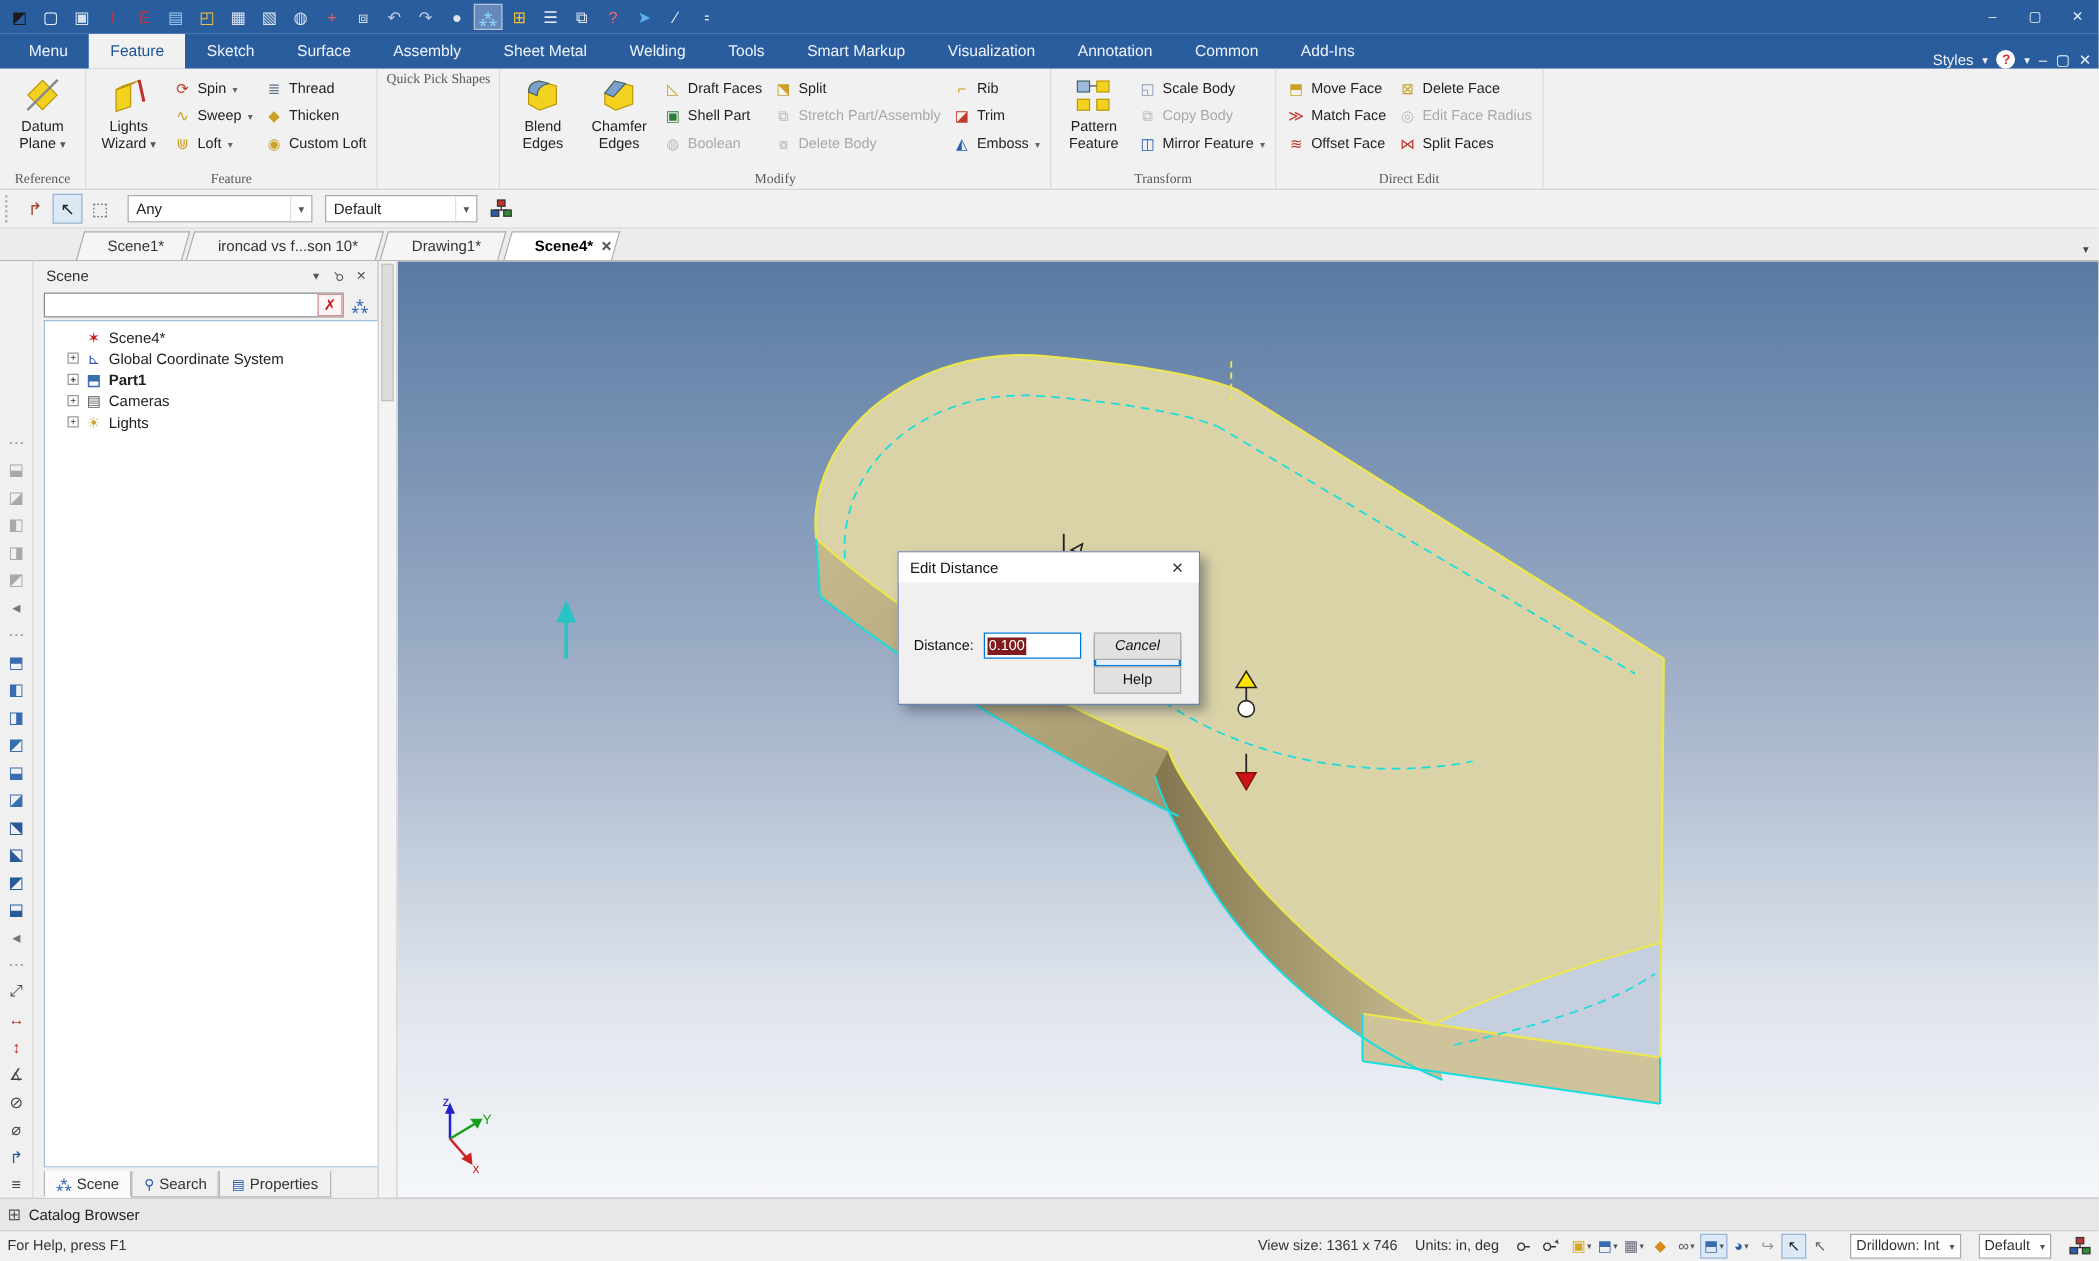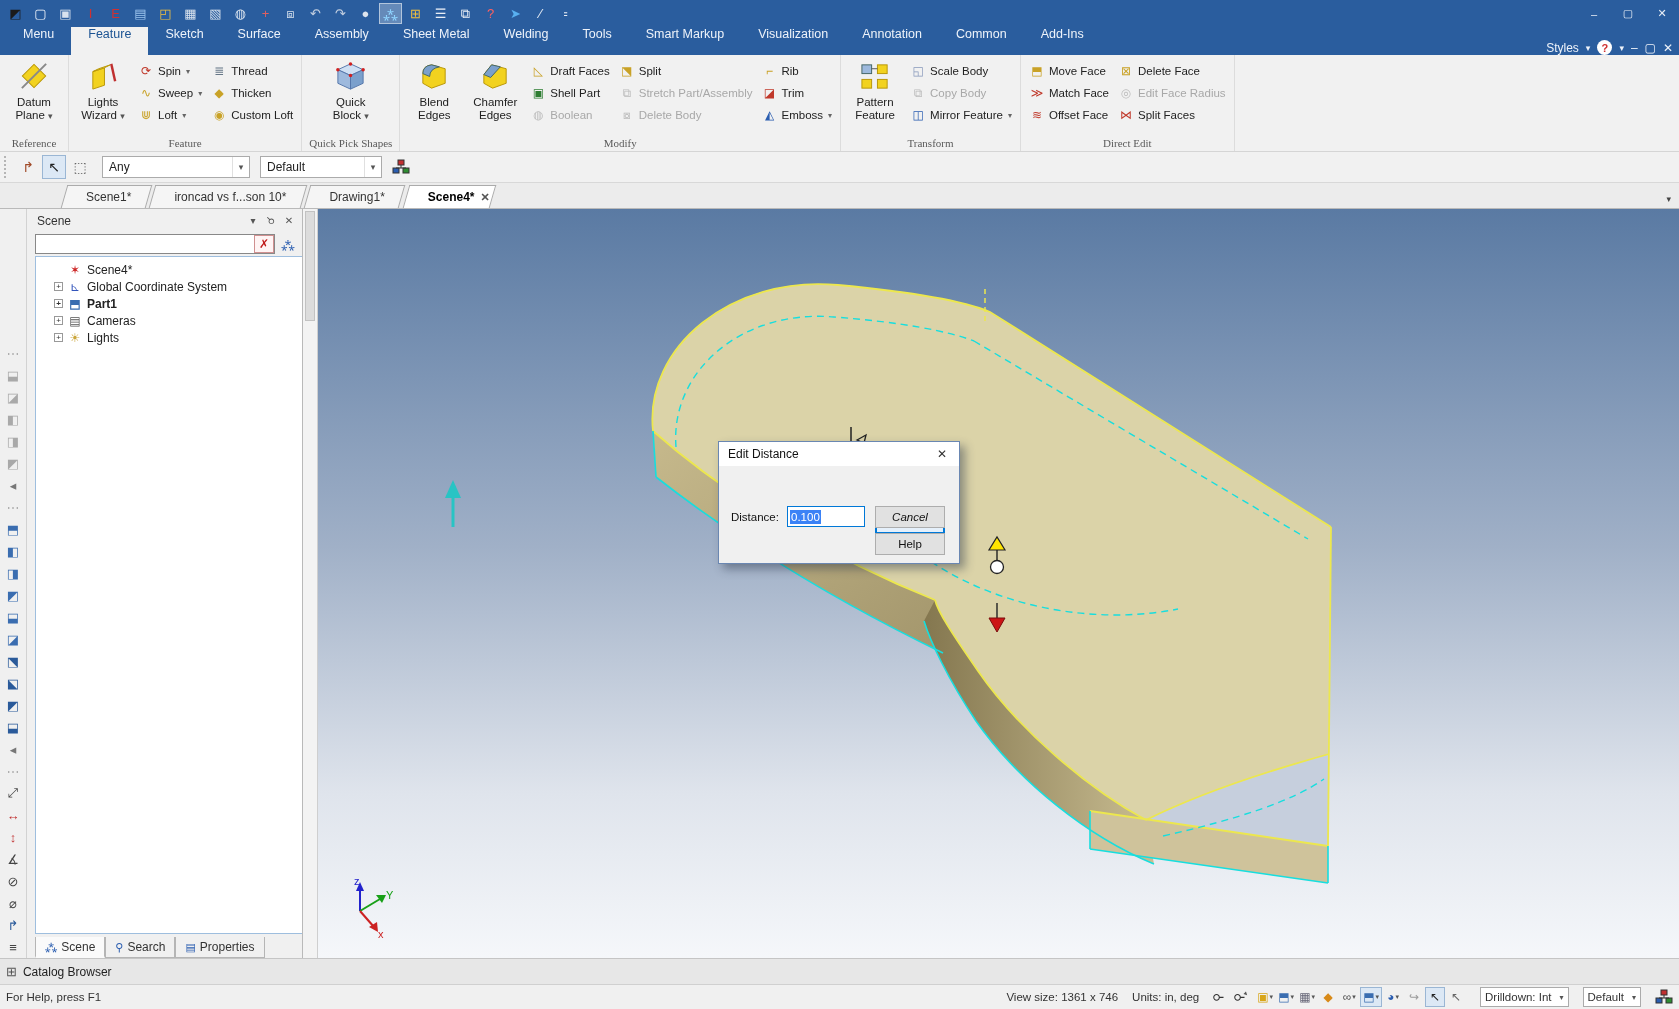--- a/index.html
+++ b/index.html
@@ -11,21 +11,21 @@
   .qat { display:flex; align-items:center; gap:2px; padding-left:4px; }
   .qat .qicon { width:23px; height:21px; display:flex; align-items:center; justify-content:center; font-size:13px; }
   .qat .qicon.hl { background:rgba(255,255,255,.28); border:1px solid rgba(255,255,255,.5); }
   .win-title { position:absolute; left:0; right:0; text-align:center; font-size:12px; color:#f2f6fb; pointer-events:none; }
   .win-controls { margin-left:auto; display:flex; }
   .win-controls .wc { width:34px; height:27px; display:flex; align-items:center; justify-content:center; font-size:11px; color:#e8eef6; }
 
   
   .tabrow { height:28px; background:var(--blue); display:flex; align-items:flex-end; color:#eef3fa; }
   .rtabs { display:flex; height:100%; align-items:stretch; padding-left:6px; }
-  .rtab { padding:0 17px; display:flex; align-items:flex-start; font-size:12.5px; cursor:default; white-space:nowrap; }
+  .rtab { padding:0 17px; display:flex; align-items:center; font-size:12.5px; cursor:default; white-space:nowrap; }
   .rtab.active { background:#f1f1f1; color:#1d5493; }
   .tabrow-right { margin-left:auto; display:flex; align-items:center; gap:7px; padding-right:6px; font-size:12px; }
   .tabrow-right .tri { font-size:9px; }
   .helpq { width:15px; height:15px; border-radius:50%; background:#fff; color:#d03030; font-weight:bold; font-size:11px; display:flex; align-items:center; justify-content:center; }
 
   
   .ribbon { height:97px; background:#f1f1f1; border-bottom:1px solid #d5d5d5; display:flex; align-items:stretch; }
   .rgroup { display:flex; flex-direction:column; border-right:1px solid #dcdcdc; padding:1px 5px 0 5px; }
   .rgroup-body { display:flex; flex:1; align-items:flex-start; gap:3px; }
   .rgroup-label { text-align:center; font-size:11px; color:#5a5a5a; padding:1px 2px 2px;font-family:Liberation Serif, serif; }
@@ -92,21 +92,21 @@
   .viewport svg.scene { position:absolute; inset:0; width:100%; height:100%; }
 
   
   .dialog { position:absolute; left:400px; top:232px; width:242px; height:123px; background:#f0f0f0;
     border:1px solid #6a87b2; box-shadow:5px 5px 9px rgba(40,50,70,.45); }
   .dlg-title { height:24px; background:#ffffff; display:flex; align-items:center; padding:0 6px 0 9px; font-size:12px; color:#111; }
   .dlg-x { margin-left:auto; width:22px; text-align:center; font-size:12px; color:#333; }
   .dlg-body { position:relative; height:99px; }
   .dlg-label { position:absolute; left:12px; top:45px; font-size:11.5px; color:#111; }
   .dlg-field { position:absolute; left:68px; top:40px; width:78px; height:21px; background:#fff; border:1px solid #0078d7; display:flex; align-items:center; padding-left:2px; }
-  .dlg-field .sel { background:#3b82f6; color:#fff; font-size:11.5px; padding:1px 1px; }
+  .dlg-field .sel { background:#7f1d1d; color:#fff; font-size:11.5px; padding:1px 1px; }
   .dlg-btn { position:absolute; left:156px; width:70px; height:22px; background:#e1e1e1; border:1px solid #adadad; font-size:11.5px; display:flex; align-items:center; justify-content:center; color:#111; }
   .dlg-btn.default { border:1px solid #0078d7; box-shadow:inset 0 0 0 1px #0078d7; background:#e5f0fb;margin-top:33px; }
   .btn-ok { top:13px; } .btn-cancel { top:40px;font-style:italic; } .btn-help { top:67px; }
 
   
   .catalogbar { height:26px; background:#e7e7e7; border-top:1px solid #c5c5c5; display:flex; align-items:center; gap:6px; padding-left:6px; font-size:12px; color:#222; }
   .catalogbar .g { font-size:13px; color:#555; }
   .statusbar { height:25px; background:#f0f0f0; border-top:1px solid #d0d0d0; display:flex; align-items:center; font-size:11.5px; color:#333; padding:0 6px; }
   .sb-right { margin-left:auto; display:flex; align-items:center; gap:14px; }
   .sb-icons { display:flex; align-items:center; gap:1px; }
@@ -311,35 +311,20 @@
           <div class="sitem">
             <span class="g" style="color: rgb(201, 162, 39);">◉</span>
             <span>Custom Loft</span>
           </div>
       </div>
     </div>
     <div class="rgroup-label">Feature</div>
   </div>
 
   <div class="rgroup">
-    <div class="rgroup-body" style="justify-content:center;">
-      <div class="bigbtn">
-        <svg viewBox="0 0 34 34">
-          <polygon points="17,4 30,10 17,16 4,10" fill="#cfe0f4" stroke="#5577aa"></polygon>
-          <polygon points="4,10 17,16 17,30 4,24" fill="#9db9dd" stroke="#5577aa"></polygon>
-          <polygon points="30,10 17,16 17,30 30,24" fill="#7ba0cc" stroke="#5577aa"></polygon>
-          <circle cx="17" cy="4" r="1.8" fill="#d02020"></circle>
-            <circle cx="4" cy="10" r="1.8" fill="#d02020"></circle>
-          <circle cx="30" cy="10" r="1.8" fill="#d02020"></circle>
-            <circle cx="17" cy="16" r="1.8" fill="#d02020"></circle>
-        </svg>
-        <span>Quick</span>
-        <span><span>Block</span> <span class="dda">▾</span></span>
-      </div>
-    </div>
     <div class="rgroup-label">Quick Pick Shapes</div>
   </div>
 
   <div class="rgroup">
     <div class="rgroup-body">
       <div class="bigbtn">
         <svg viewBox="0 0 34 34">
           <path d="M5 14 Q5 6 14 5 L28 9 L28 24 L14 29 L5 24 Z" fill="#f2d21f" stroke="#b99708"></path>
           <path d="M5 14 Q5 6 14 5 L22 7 Q12 9 12 17 Z" fill="#7ba0cc" stroke="#466"></path>
         </svg>

